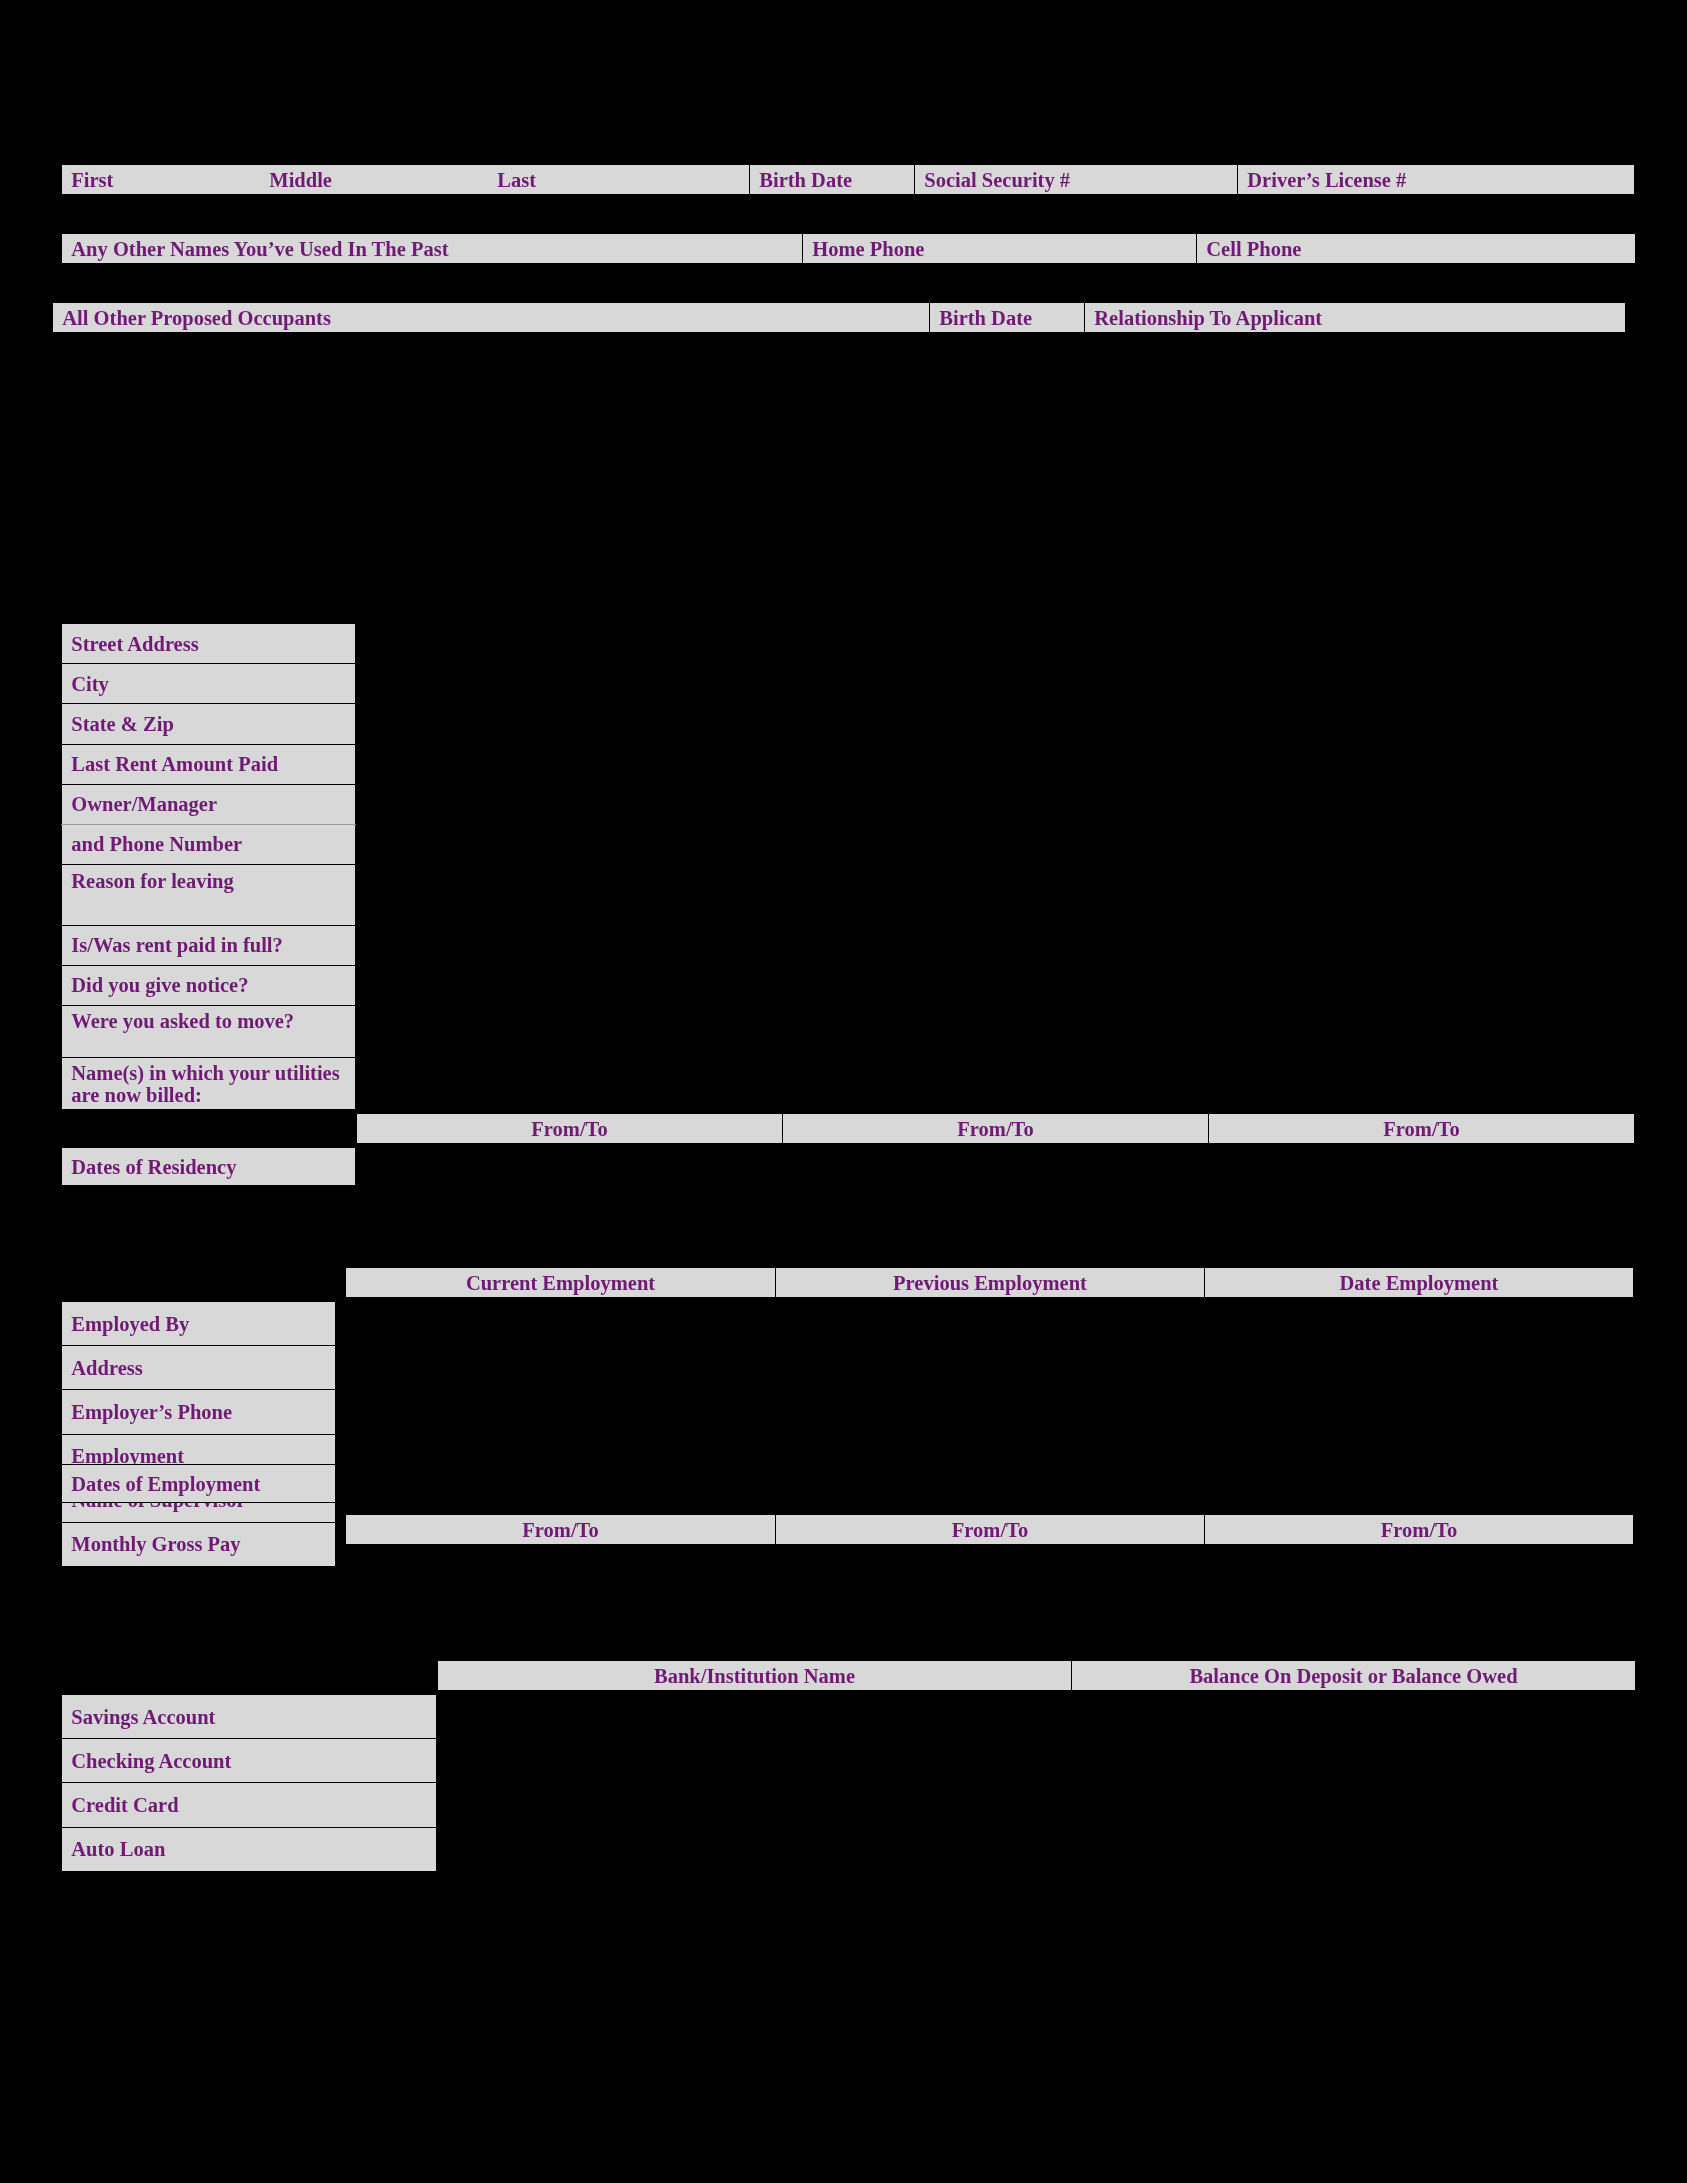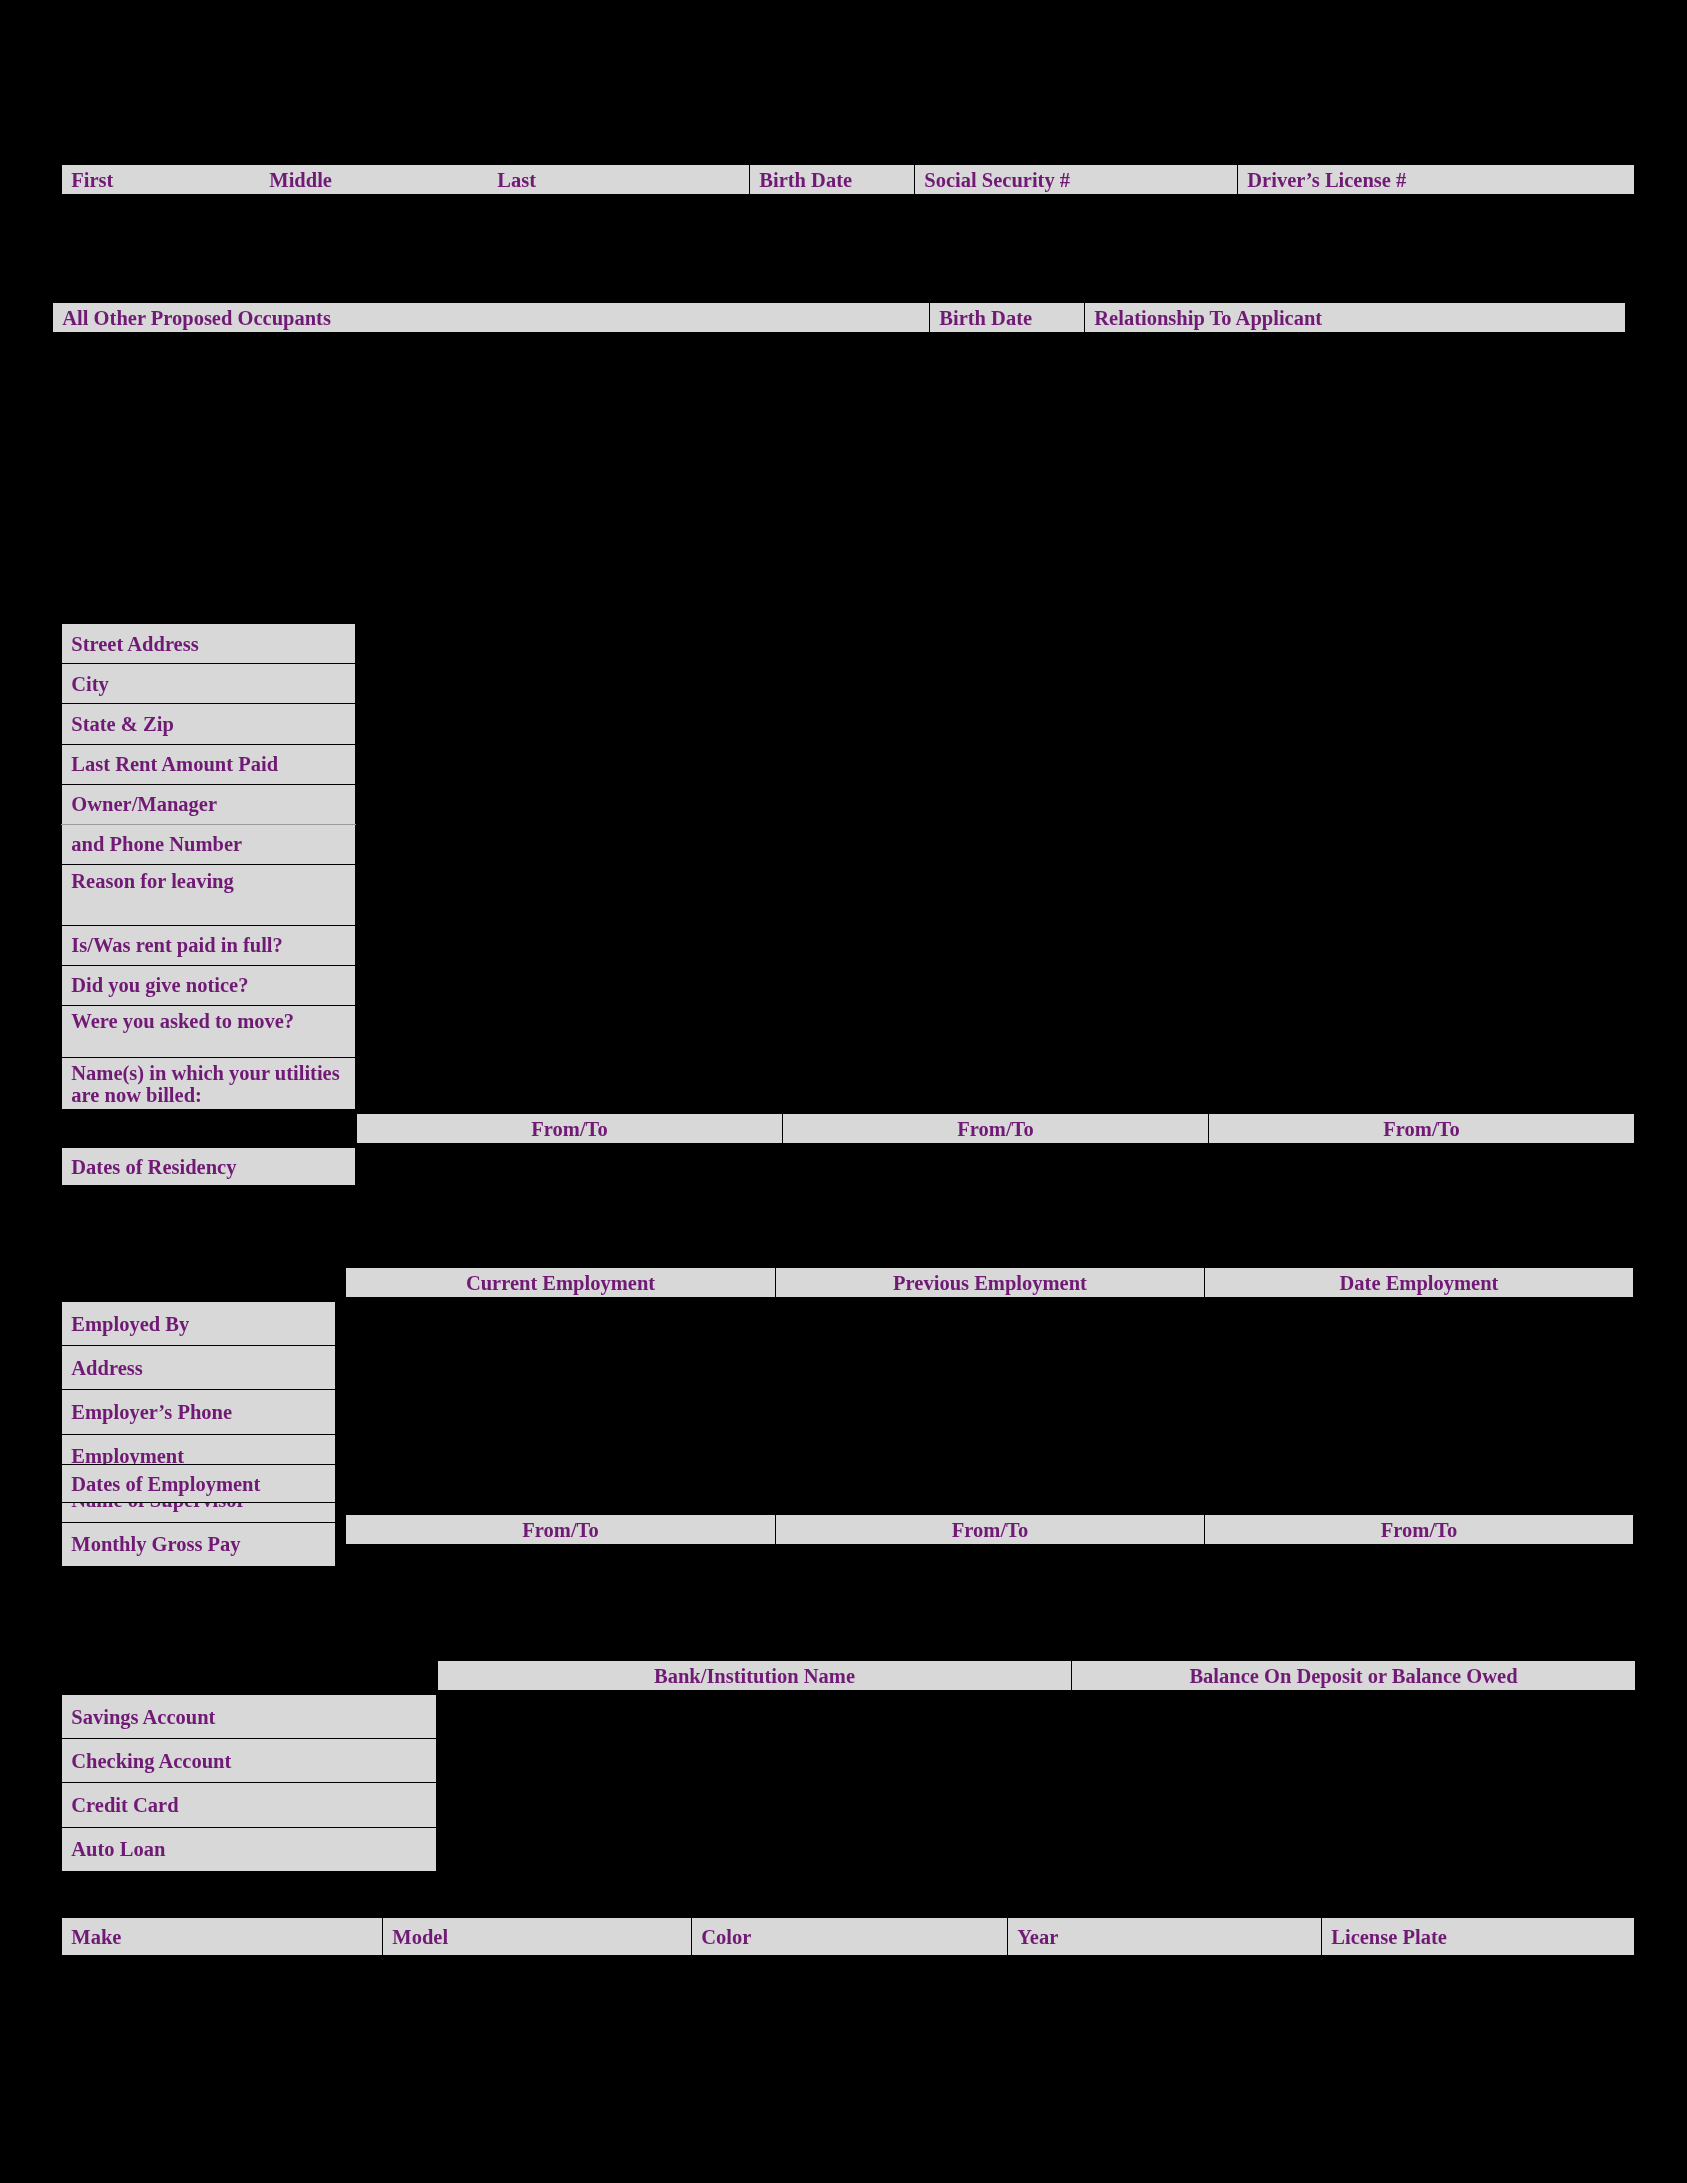--- a/index.html
+++ b/index.html
@@ -86,20 +86,40 @@
       <td>
         <span>Social Security #</span>
       </td>
       <td>
         <span>Driver’s License #</span>
       </td>
     </tr>
   </tbody>
     </table>
 
+  <table class="tbl" style="left:61px; top:233px; width:1573px;">
+    <colgroup>
+      <col style="width:741px">
+      <col style="width:394px">
+      <col style="width:439px">
+    </colgroup>
+    <tbody>
+        <tr>
+      <td>
+        <span>Any Other Names You’ve Used In The Past</span>
+      </td>
+      <td>
+        <span>Home Phone</span>
+      </td>
+      <td>
+        <span>Cell Phone</span>
+      </td>
+    </tr>
+  </tbody>
+    </table>
 
   <table class="tbl" style="left:52px; top:302px; width:1573px;">
     <colgroup>
       <col style="width:877px">
       <col style="width:155px">
       <col style="width:541px">
     </colgroup>
     <tbody>
         <tr>
       <td>
@@ -329,43 +349,15 @@
       <td class="ctr">
         <span>Bank/Institution Name</span>
       </td>
       <td class="ctr">
         <span>Balance On Deposit or Balance Owed</span>
       </td>
     </tr>
   </tbody>
     </table>
 
-  <table class="tbl" style="left:61px; top:1917px; width:1573px;">
-    <colgroup>
-      <col style="width:321px">
-      <col style="width:309px">
-      <col style="width:316px">
-      <col style="width:314px">
-      <col style="width:313px">
-    </colgroup>
-    <tbody>
-        <tr>
-      <td style="height:32px">
-        <span>Make</span>
-      </td>
-      <td style="height:32px">
-        <span>Model</span>
-      </td>
-      <td style="height:32px">
-        <span>Color</span>
-      </td>
-      <td style="height:32px">
-        <span>Year</span>
-      </td>
-      <td style="height:32px">
-        <span>License Plate</span>
-      </td>
-    </tr>
-  </tbody>
-    </table>
 
 </div>
 
 
 </body></html>

